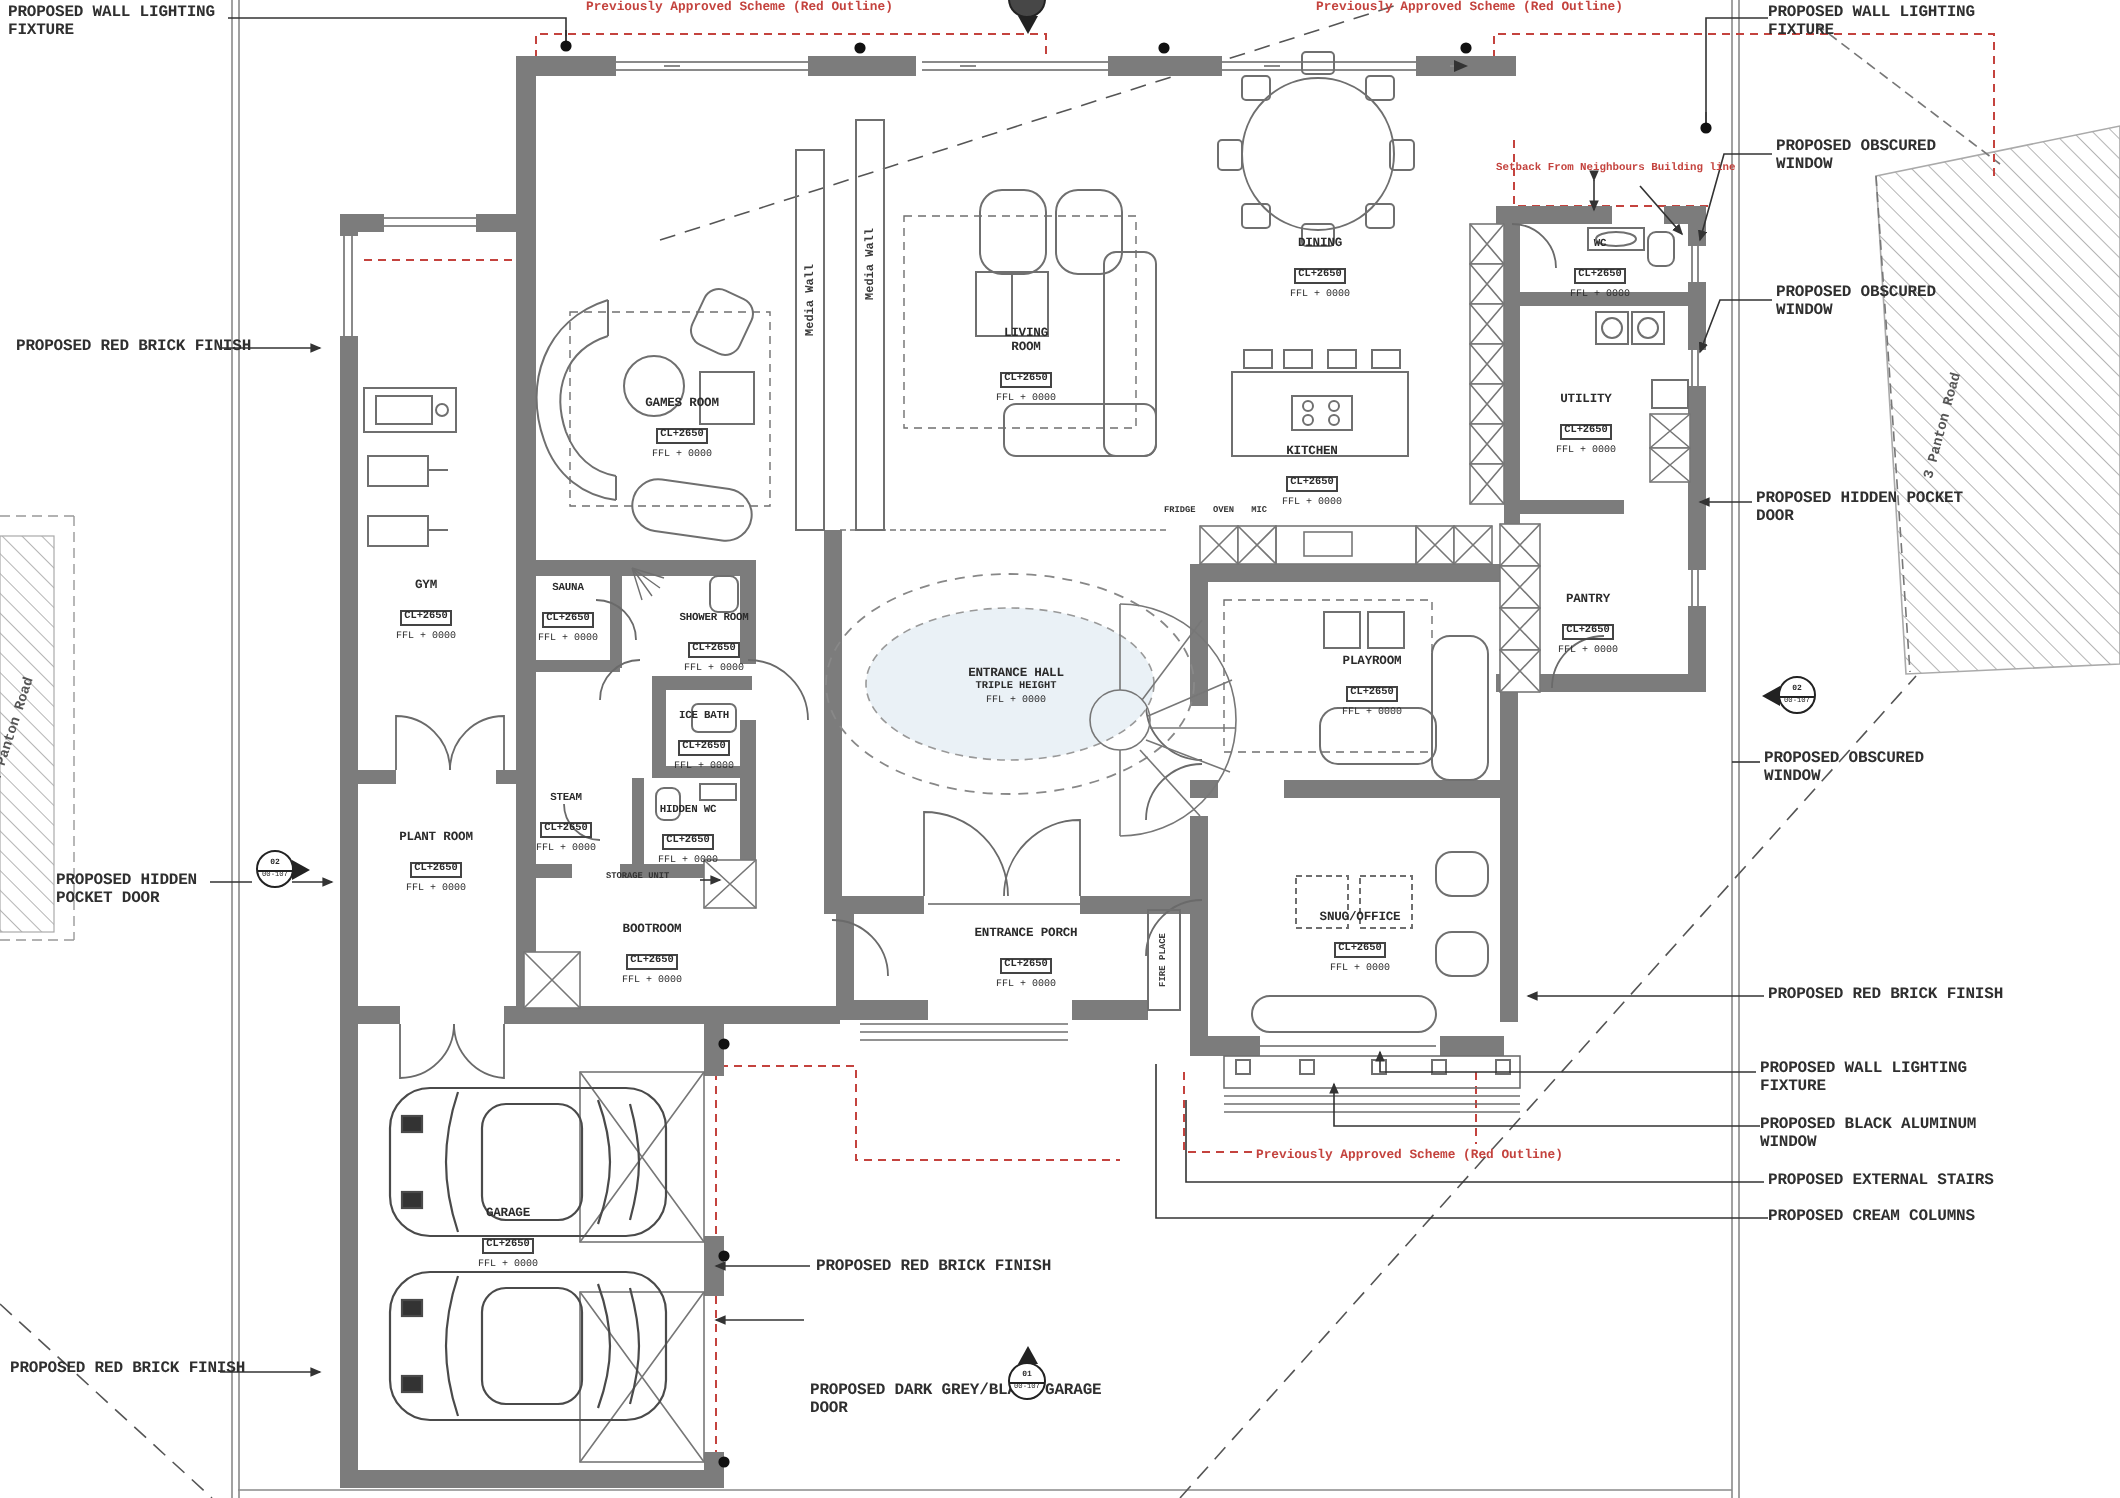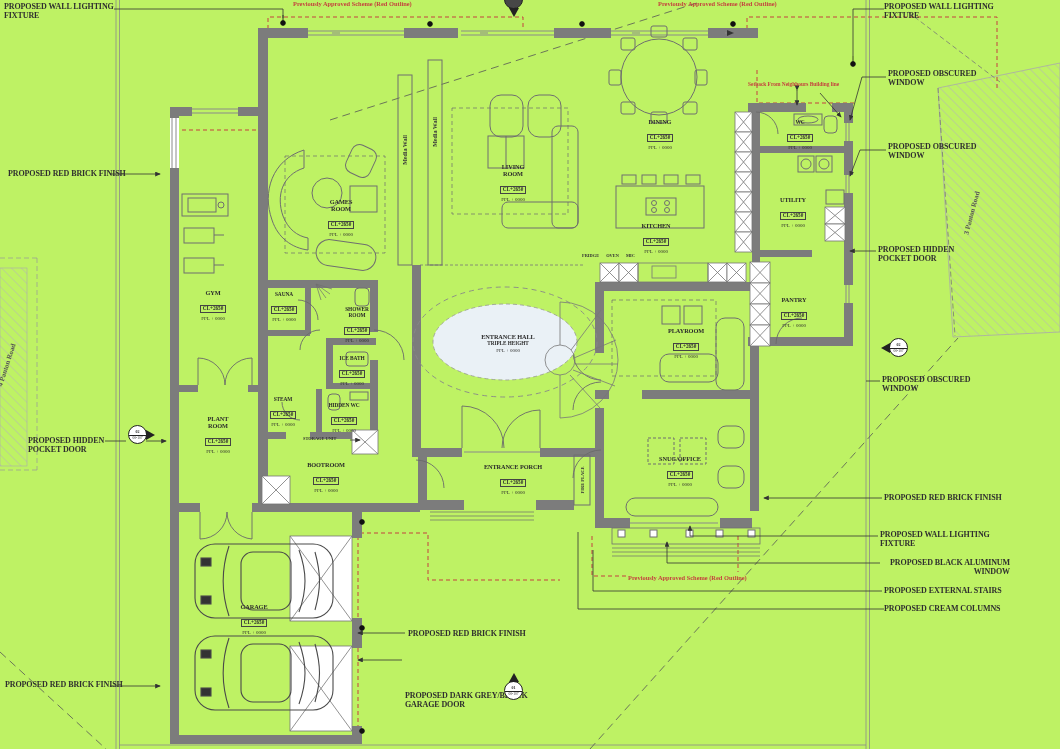--- a/index.html
+++ b/index.html
@@ -1,17 +1,17 @@
 <!DOCTYPE html>
 <html><head>
 <meta charset="utf-8">
 <style>
   html,body{margin:0;padding:0;background:#e9e9e9;}
-  #canvas{position:relative;width:1060px;height:749px;background:#bef264;overflow:hidden;
-          font-family:Liberation Serif, serif;color:#2b2b2b;}
+  #canvas{position:relative;width:1060px;height:749px;background:#ffffff;overflow:hidden;
+          font-family:Liberation Mono, monospace;color:#2b2b2b;}
   #plan-svg{position:absolute;left:0;top:0;}
   .callout{position:absolute;font-size:8px;font-weight:bold;line-height:1.18;letter-spacing:-0.1px;
            color:#2f2f2f;text-transform:uppercase;}
   .rednote{position:absolute;font-size:6.4px;font-weight:bold;color:#c4433e;white-space:nowrap;}
   .room{position:absolute;transform:translateX(-50%);text-align:center;line-height:1.15;width:70px;}
   .room .rname{display:block;font-size:6.3px;font-weight:bold;letter-spacing:-0.1px;}
   .room .rcl{display:inline-block;font-size:5.2px;font-weight:bold;border:0.5px solid #444;
              padding:0 1.5px;margin-top:1px;}
   .room .rnote{display:block;font-size:5.2px;font-weight:bold;margin-top:1px;}
   .room .rffl{display:block;font-size:5px;margin-top:1px;}
@@ -421,21 +421,21 @@
 </svg>
 
   <div class="callout" style="left:4px;top:2px;width:112px;">PROPOSED WALL LIGHTING FIXTURE</div>
   <div class="callout" style="left:884px;top:2px;width:120px;">PROPOSED WALL LIGHTING FIXTURE</div>
   <div class="callout" style="left:888px;top:69px;width:100px;">PROPOSED OBSCURED WINDOW</div>
   <div class="callout" style="left:888px;top:142px;width:100px;">PROPOSED OBSCURED WINDOW</div>
   <div class="callout" style="left:878px;top:245px;width:108px;">PROPOSED HIDDEN POCKET DOOR</div>
   <div class="callout" style="left:882px;top:375px;width:100px;">PROPOSED OBSCURED WINDOW</div>
   <div class="callout" style="left:884px;top:493px;width:180px;">PROPOSED RED BRICK FINISH</div>
   <div class="callout" style="left:880px;top:530px;width:112px;">PROPOSED WALL LIGHTING FIXTURE</div>
-  <div class="callout" style="left:880px;top:558px;width:130px;text-align:right;">PROPOSED BLACK ALUMINUM WINDOW</div>
+  <div class="callout" style="left:880px;top:558px;width:130px;">PROPOSED BLACK ALUMINUM WINDOW</div>
   <div class="callout" style="left:884px;top:586px;width:180px;">PROPOSED EXTERNAL STAIRS</div>
   <div class="callout" style="left:884px;top:604px;width:180px;">PROPOSED CREAM COLUMNS</div>
   <div class="callout" style="left:8px;top:169px;width:200px;">PROPOSED RED BRICK FINISH</div>
   <div class="callout" style="left:28px;top:436px;width:100px;">PROPOSED HIDDEN POCKET DOOR</div>
   <div class="callout" style="left:5px;top:680px;width:200px;">PROPOSED RED BRICK FINISH</div>
   <div class="callout" style="left:408px;top:629px;width:220px;">PROPOSED RED BRICK FINISH</div>
   <div class="callout" style="left:405px;top:691px;width:150px;">PROPOSED DARK GREY/BLACK GARAGE DOOR</div>
 
   <div class="rednote" style="left:293px;top:0px;">Previously Approved Scheme (Red Outline)</div>
   <div class="rednote" style="left:658px;top:0px;">Previously Approved Scheme (Red Outline)</div>

